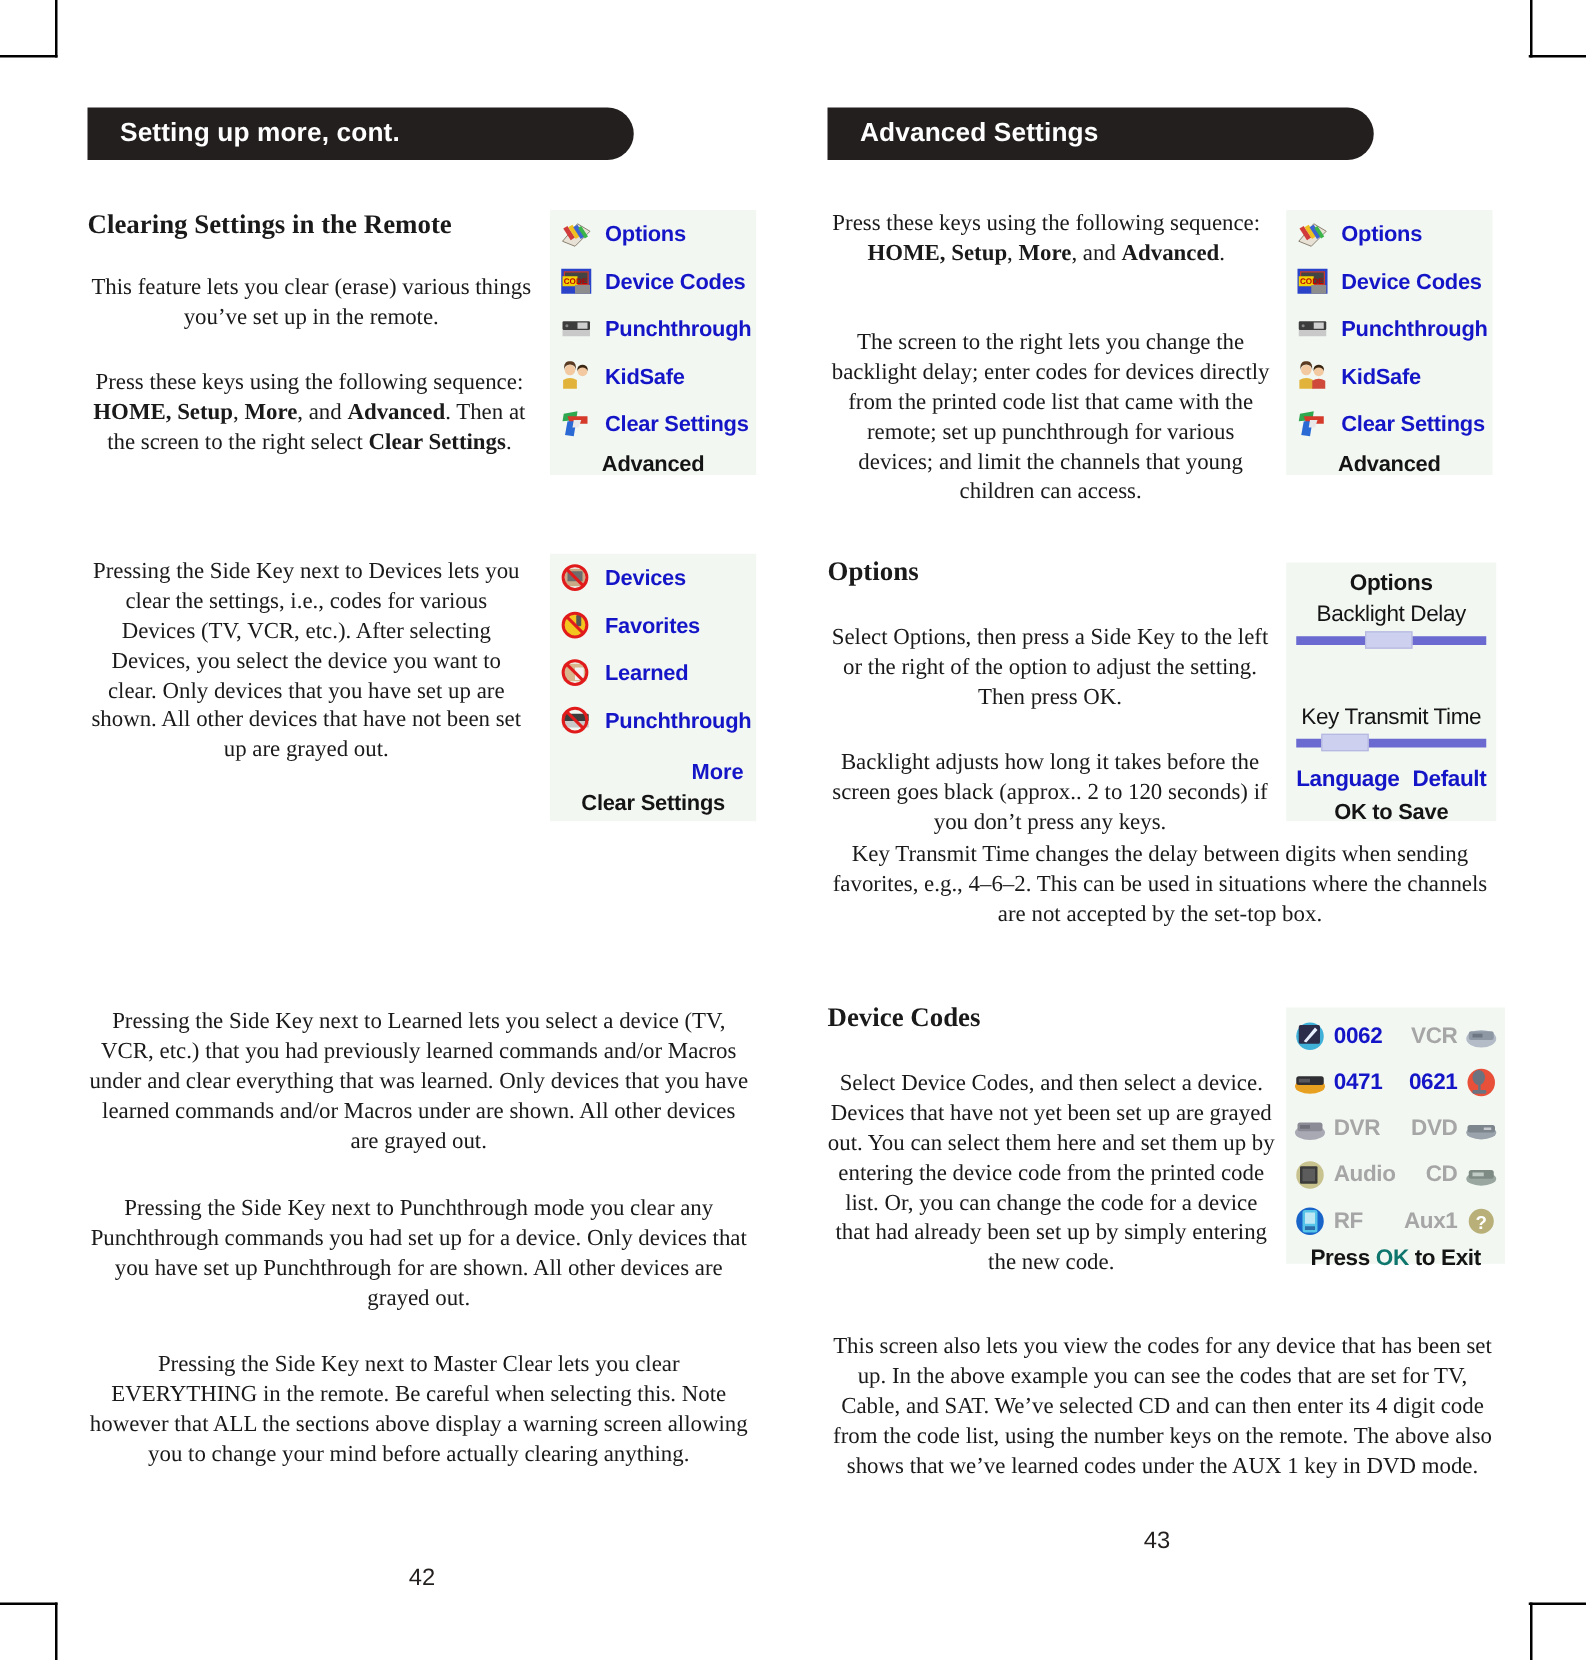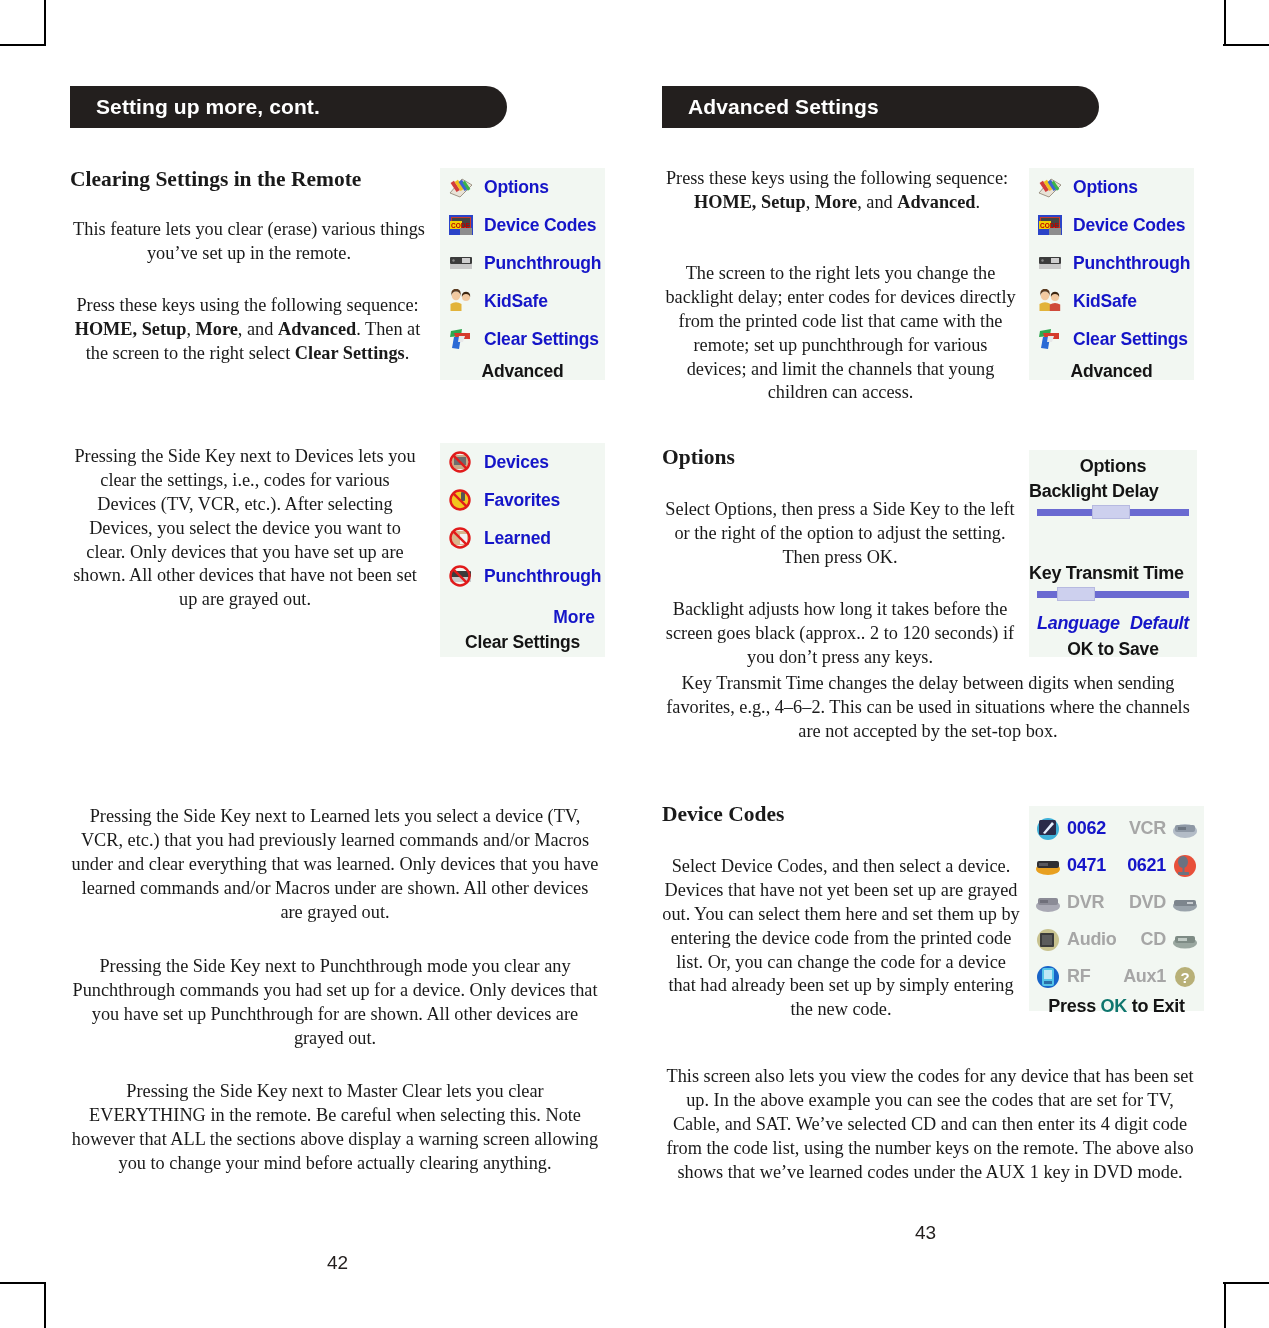--- a/index.html
+++ b/index.html
@@ -112,23 +112,24 @@
 
   
   .opt-title {
     text-align: center;
     font-size: 18px;
     color: #141414;
     font-weight: 600;
     letter-spacing: -0.2px;
   }
   .opt-sub {
+    text-align: center;
     font-size: 18px;
     color: #141414;
-    font-weight: 700;
+    font-weight: 400;
     letter-spacing: -0.3px;
   }
   .slider {
     position: relative;
     height: 14px;
     margin: 3px 8px 0 8px;
   }
   .slider .track {
     position: absolute;
     top: 4px; left: 0; right: 0;
@@ -424,21 +425,21 @@
     <div class="opt-sub" style="margin-top:4px;">Backlight Delay</div>
     <div class="slider">
       <div class="track"></div>
       <div class="thumb" style="left:36%;"></div>
     </div>
     <div class="opt-sub" style="margin-top:44px;">Key Transmit Time</div>
     <div class="slider">
       <div class="track"></div>
       <div class="thumb" style="left:13%;"></div>
     </div>
-    <div class="opt-links" style="margin-top:12px;font-style:italic;">
+    <div class="opt-links" style="margin-top:12px;">
       <span>Language</span>
       <span>Default</span>
     </div>
     <div class="lcd-footer" style="margin-top:5px;">OK to Save</div>
   </div>
 
   <h2 class="head flow" style="left:662px;top:802px;width:320px;">Device Codes</h2>
 
   <p class="body flow" style="left:662px;top:855px;width:358px;">Select Device Codes, and then select a device. Devices that have not yet been set up are grayed out. You can select them here and set them up by entering the device code from the printed code list. Or, you can change the code for a device that had already been set up by simply entering the new code.</p>
 

